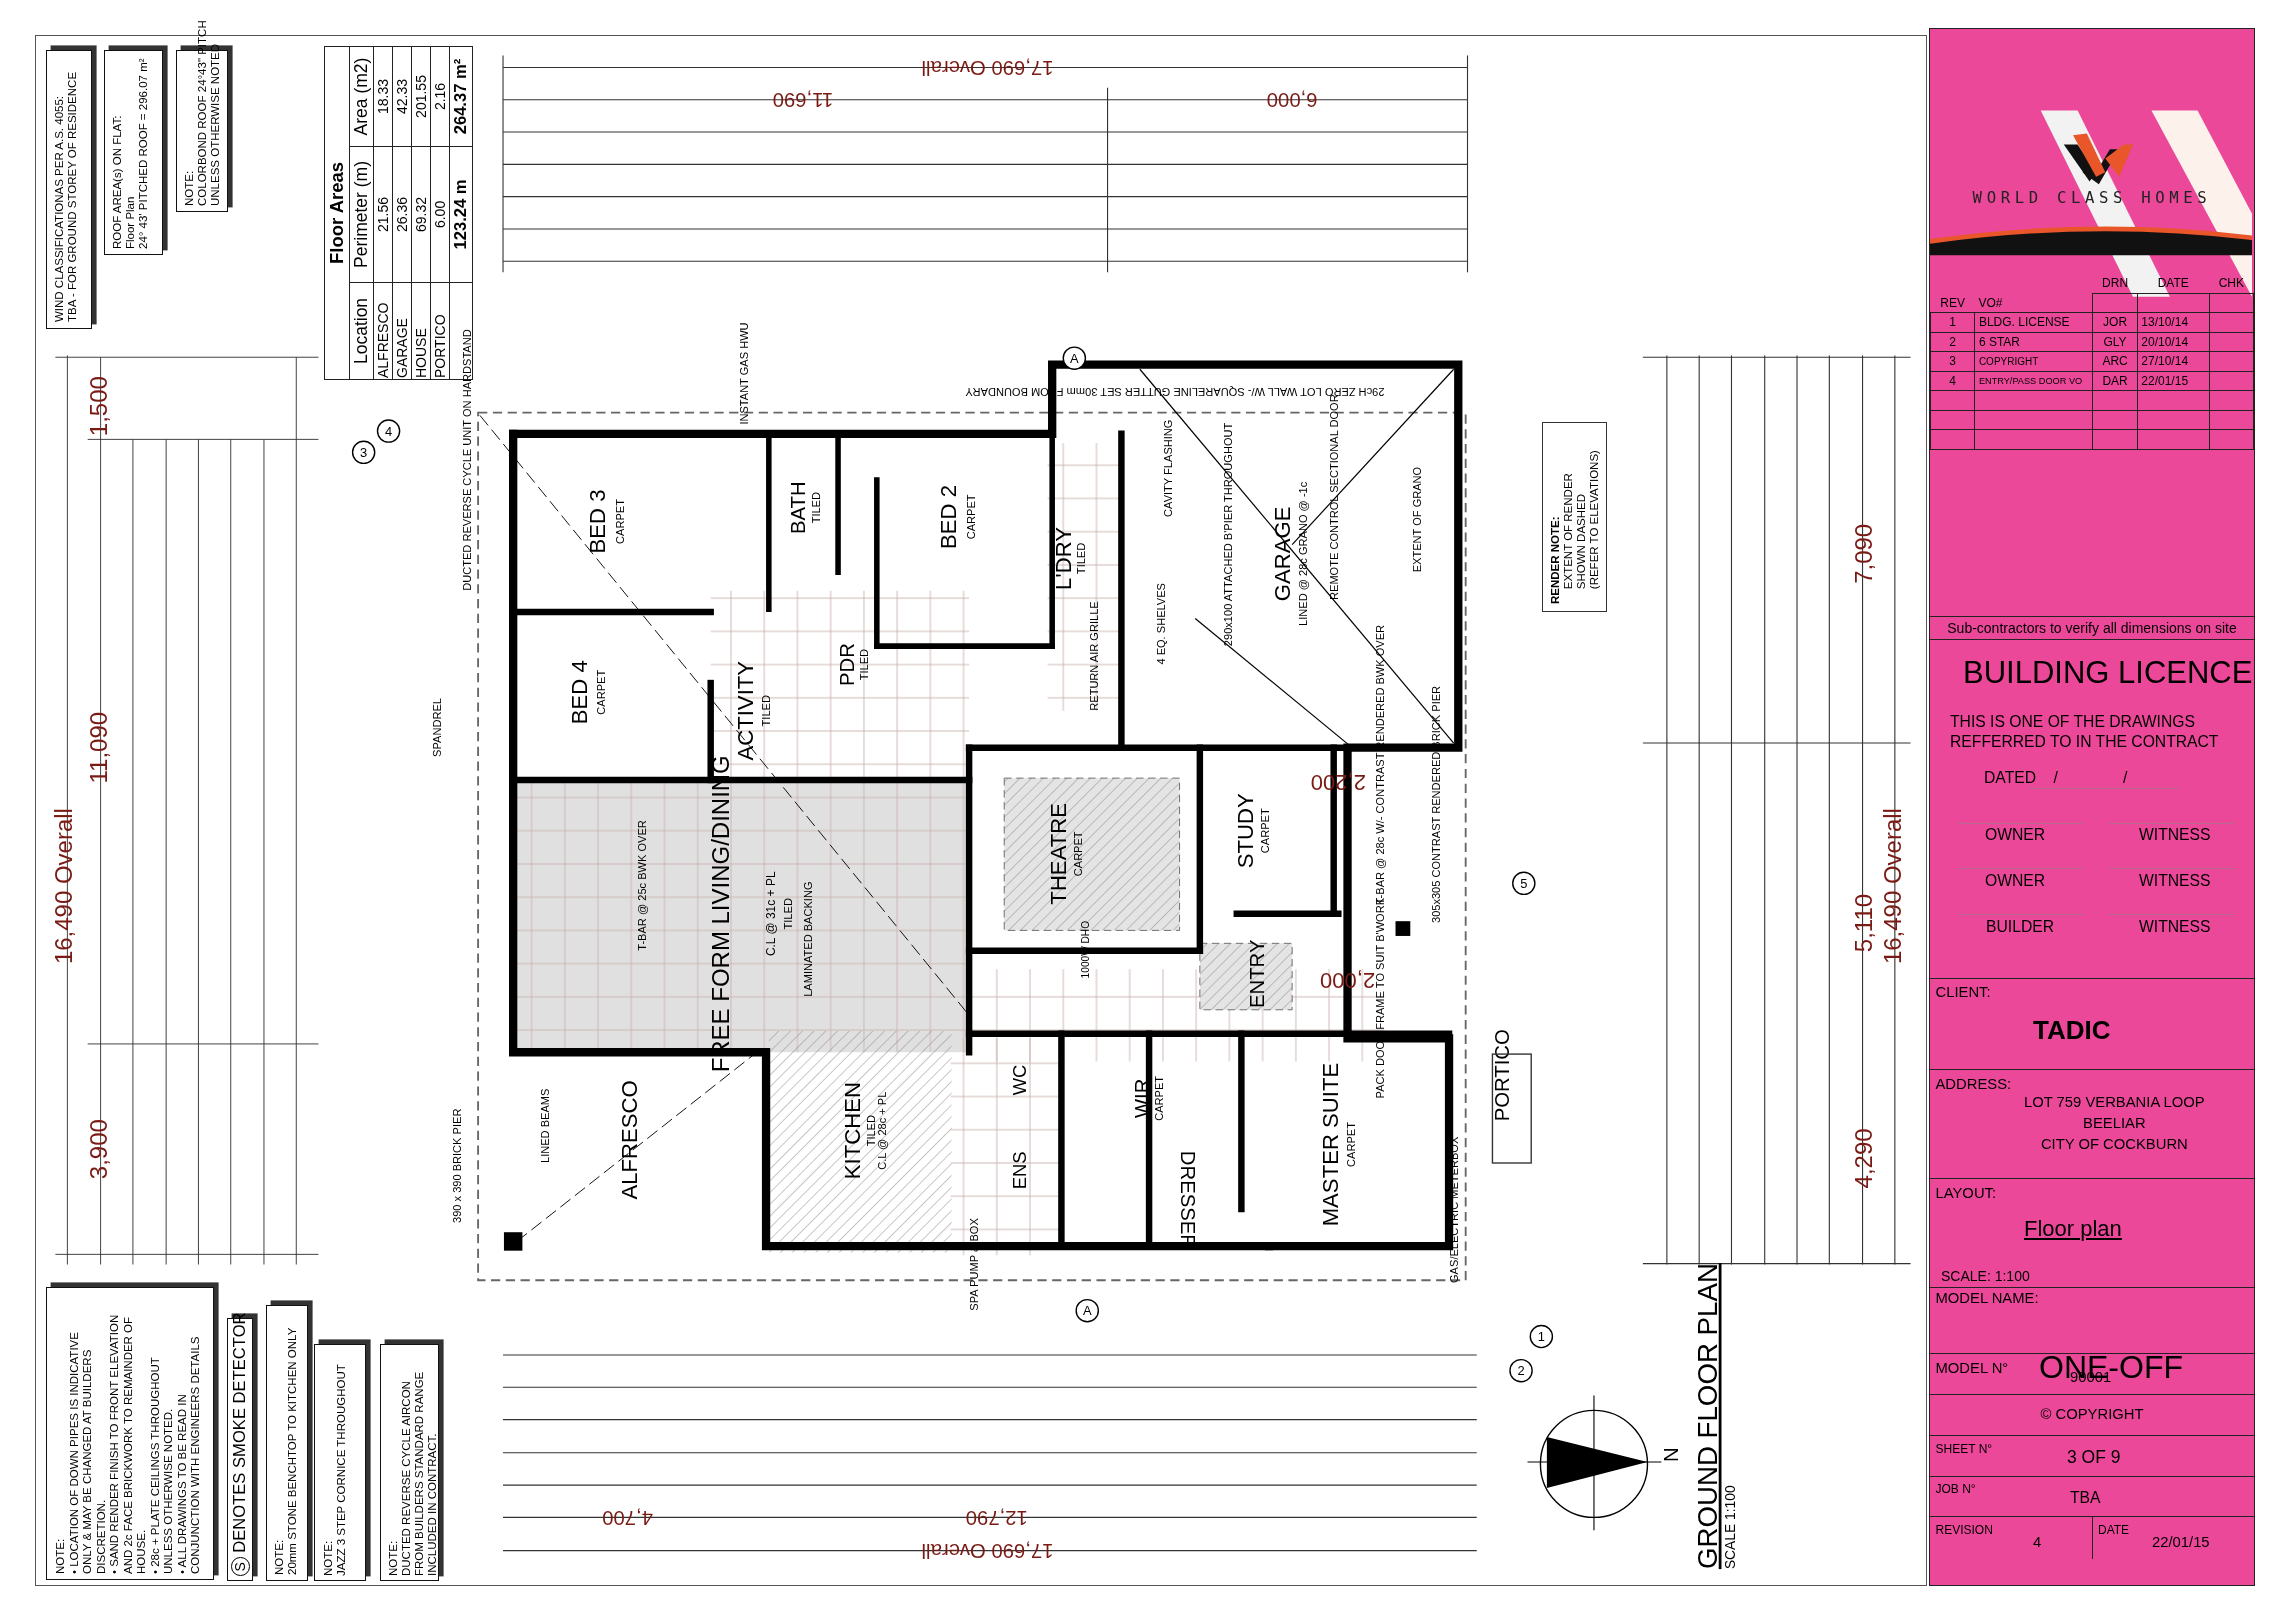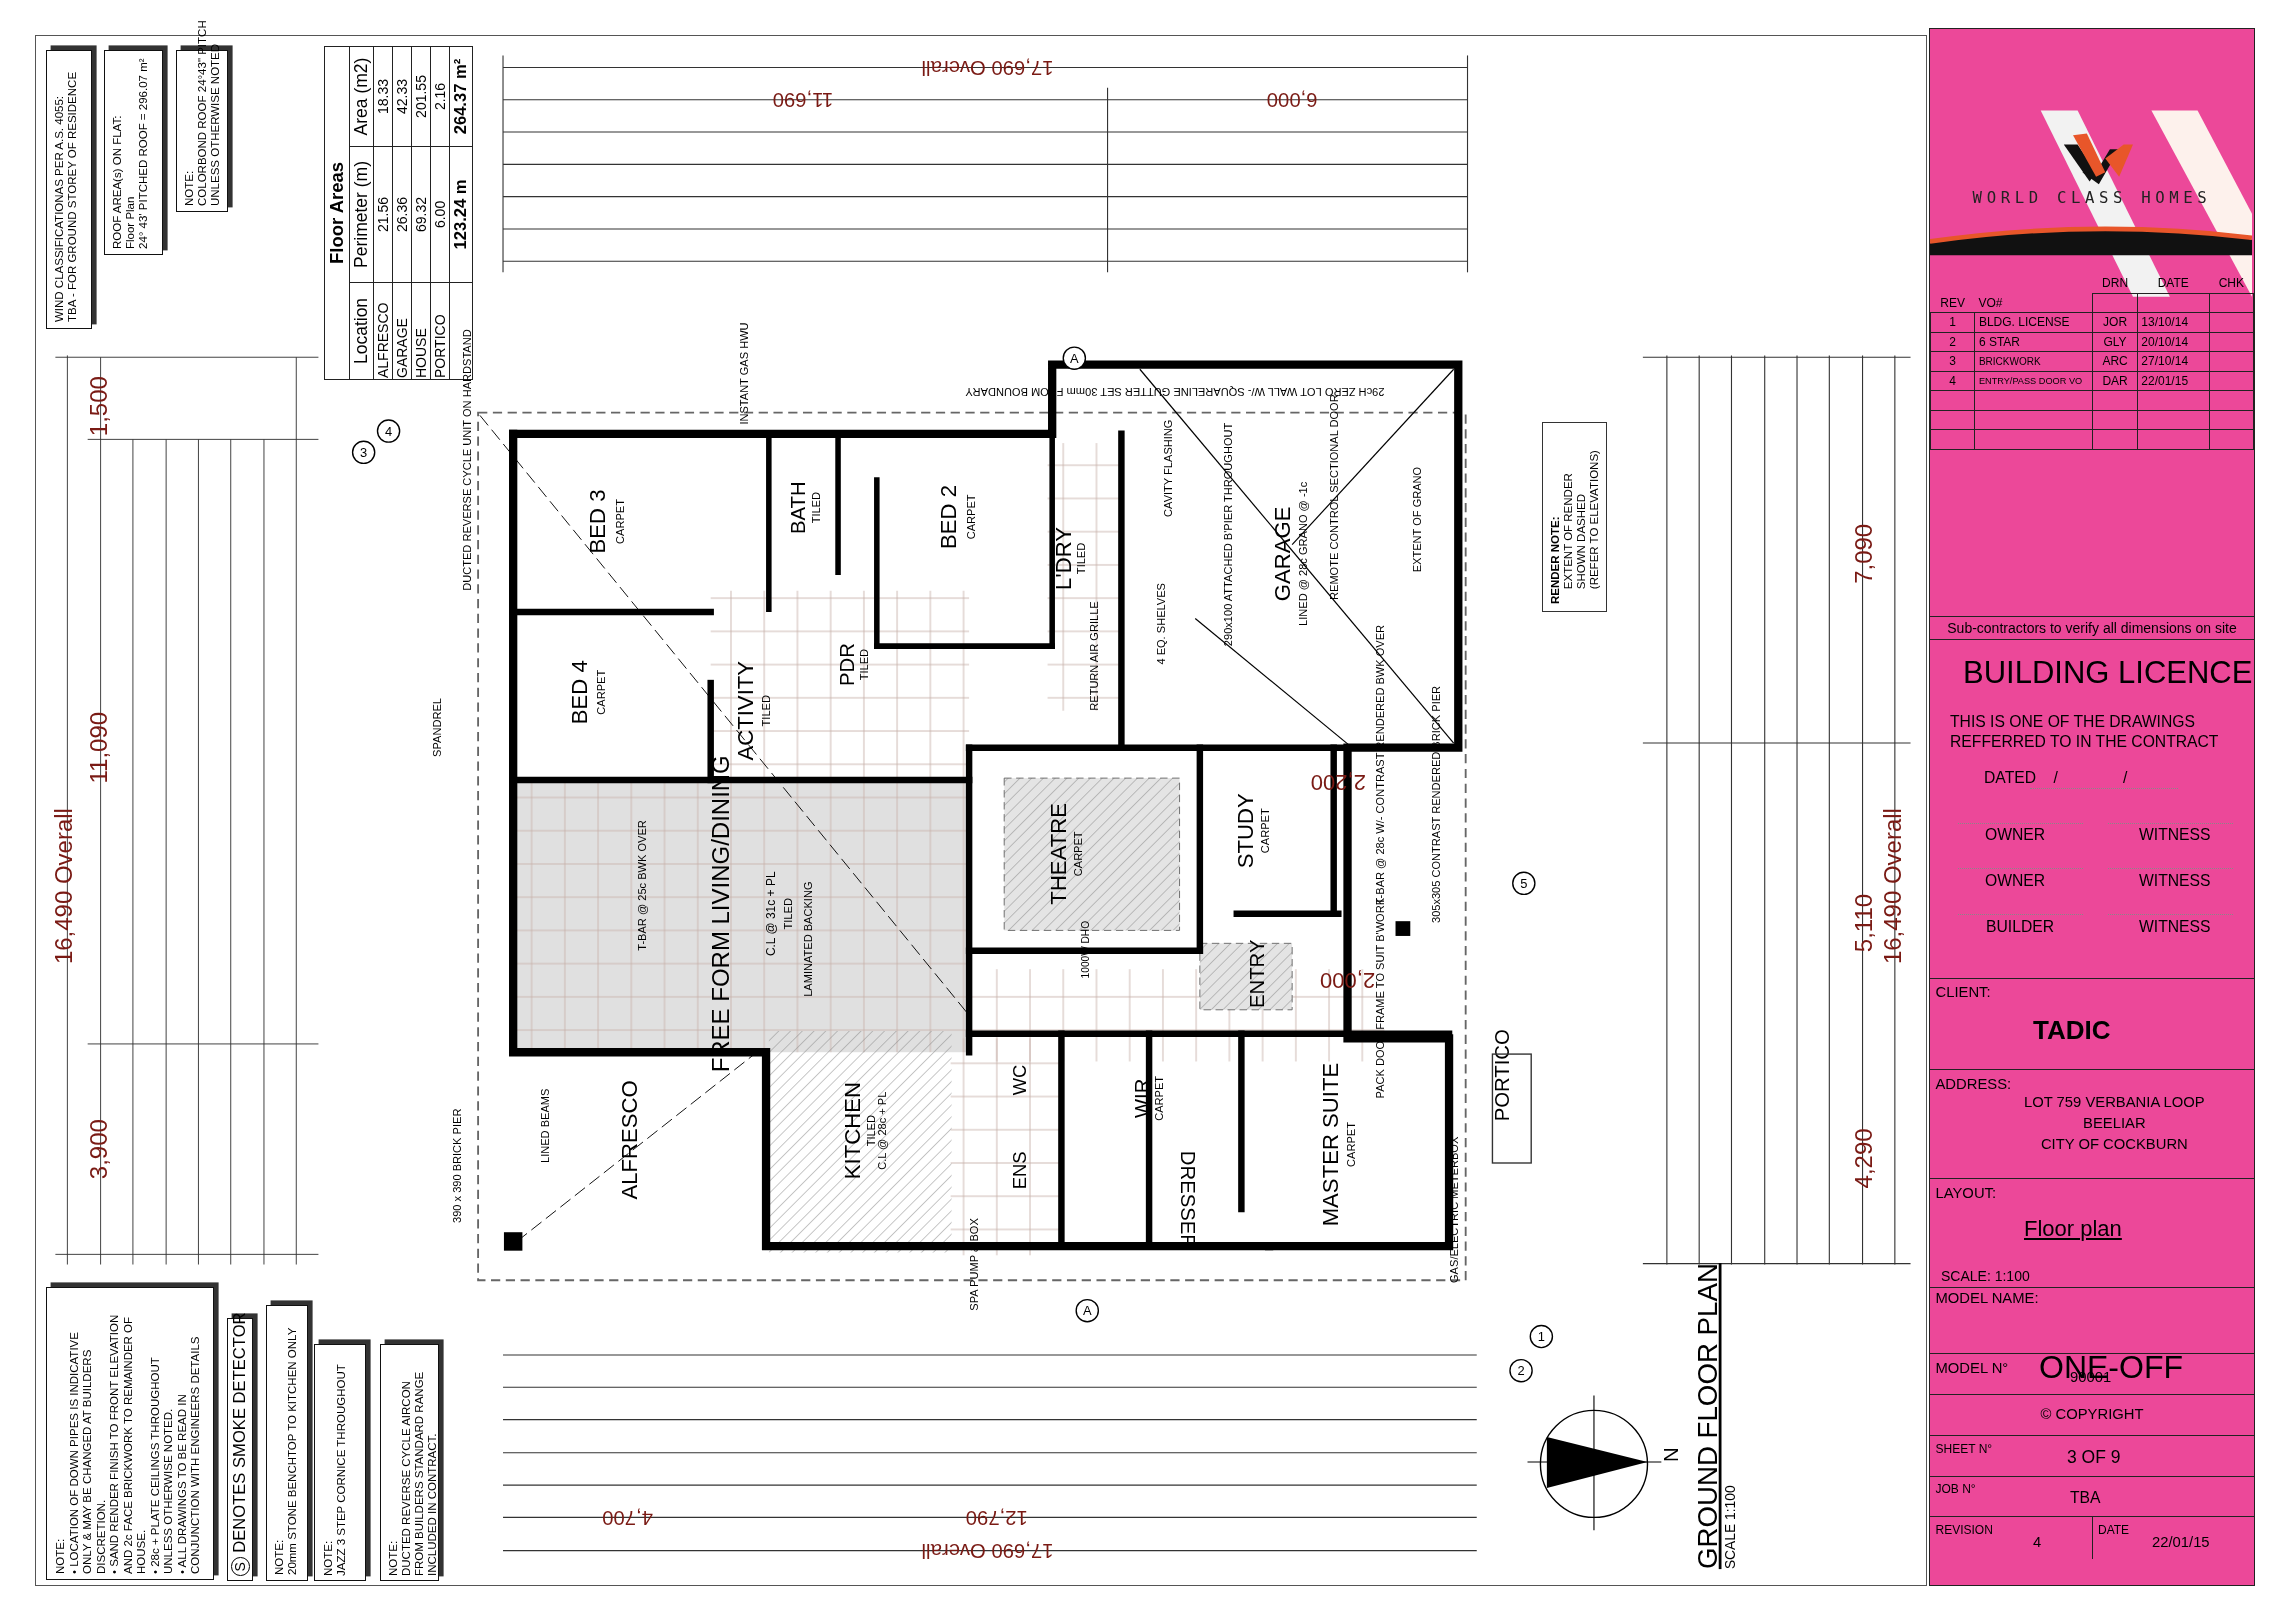--- a/index.html
+++ b/index.html
@@ -436,21 +436,21 @@
             </tr>
         <tr>
               <td style="text-align:center">2</td>
               <td>6 STAR</td>
               <td style="text-align:center">GLY</td>
               <td>20/10/14</td>
               <td></td>
             </tr>
         <tr>
               <td style="text-align:center">3</td>
-              <td style="font-size:10px">BRICKWORK</td>
+              <td style="font-size:10px">COPYRIGHT</td>
               <td style="text-align:center">ARC</td>
               <td>27/10/14</td>
               <td></td>
             </tr>
         <tr>
               <td style="text-align:center">4</td>
               <td style="font-size:9.2px">ENTRY/PASS DOOR VO</td>
               <td style="text-align:center">DAR</td>
               <td>22/01/15</td>
               <td></td>

